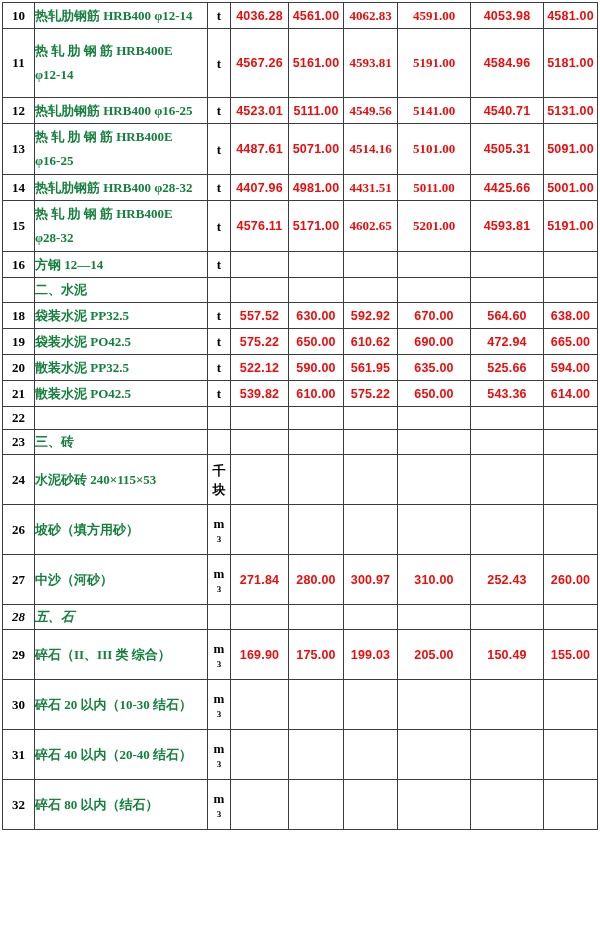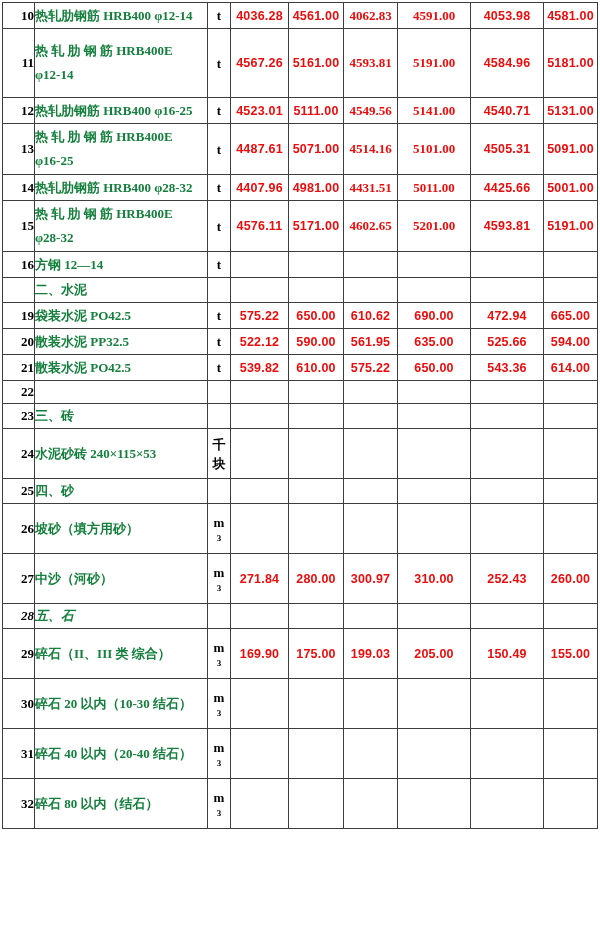--- a/index.html
+++ b/index.html
@@ -16,21 +16,21 @@
     border-collapse:collapse;
     table-layout:fixed;
   }
   table.price td{
     border:1px solid #3d3d3d;
     padding:0;
     overflow:hidden;
     vertical-align:middle;
   }
   td.num{
-    text-align:right;
+    text-align:center;
     font-weight:bold;
     font-size:13px;
     color:#000;
     font-family:"Liberation Serif", serif;
   }
   td.name{
     text-align:left;
     padding:1px 3px 1px 6px;
     font-weight:bold;
     font-size:13px;
@@ -180,20 +180,33 @@
           <td class="name">二、水泥</td>
           <td class="unit"></td>
           <td class="val"></td>
           <td class="val"></td>
           <td class="val"></td>
           <td class="val"></td>
           <td class="val"></td>
           <td class="val"></td>
         </tr>
         <tr style="height: 26px;">
+          <td class="num">18</td>
+          <td class="name">袋装水泥 PP32.5</td>
+          <td class="unit">
+            <div class="u-line">t</div>
+          </td>
+          <td class="val">557.52</td>
+          <td class="val">630.00</td>
+          <td class="val">592.92</td>
+          <td class="val">670.00</td>
+          <td class="val">564.60</td>
+          <td class="val">638.00</td>
+        </tr>
+        <tr style="height: 26px;">
           <td class="num">19</td>
           <td class="name">袋装水泥 PO42.5</td>
           <td class="unit">
             <div class="u-line">t</div>
           </td>
           <td class="val">575.22</td>
           <td class="val">650.00</td>
           <td class="val">610.62</td>
           <td class="val">690.00</td>
           <td class="val">472.94</td>
@@ -254,31 +267,20 @@
             <div class="u-line">千</div>
             <div class="u-line">块</div>
           </td>
           <td class="val"></td>
           <td class="val"></td>
           <td class="val"></td>
           <td class="val"></td>
           <td class="val"></td>
           <td class="val"></td>
         </tr>
-        <tr style="height: 23px;">
-          <td class="num">25</td>
-          <td class="name">四、砂</td>
-          <td class="unit"></td>
-          <td class="val"></td>
-          <td class="val"></td>
-          <td class="val"></td>
-          <td class="val"></td>
-          <td class="val"></td>
-          <td class="val"></td>
-        </tr>
         <tr style="height: 50px;">
           <td class="num">26</td>
           <td class="name vtop">坡砂（填方用砂）</td>
           <td class="unit vtop">
             <div class="u-line">m</div>
             <div class="u-line u-small">3</div>
           </td>
           <td class="val"></td>
           <td class="val"></td>
           <td class="val"></td>

